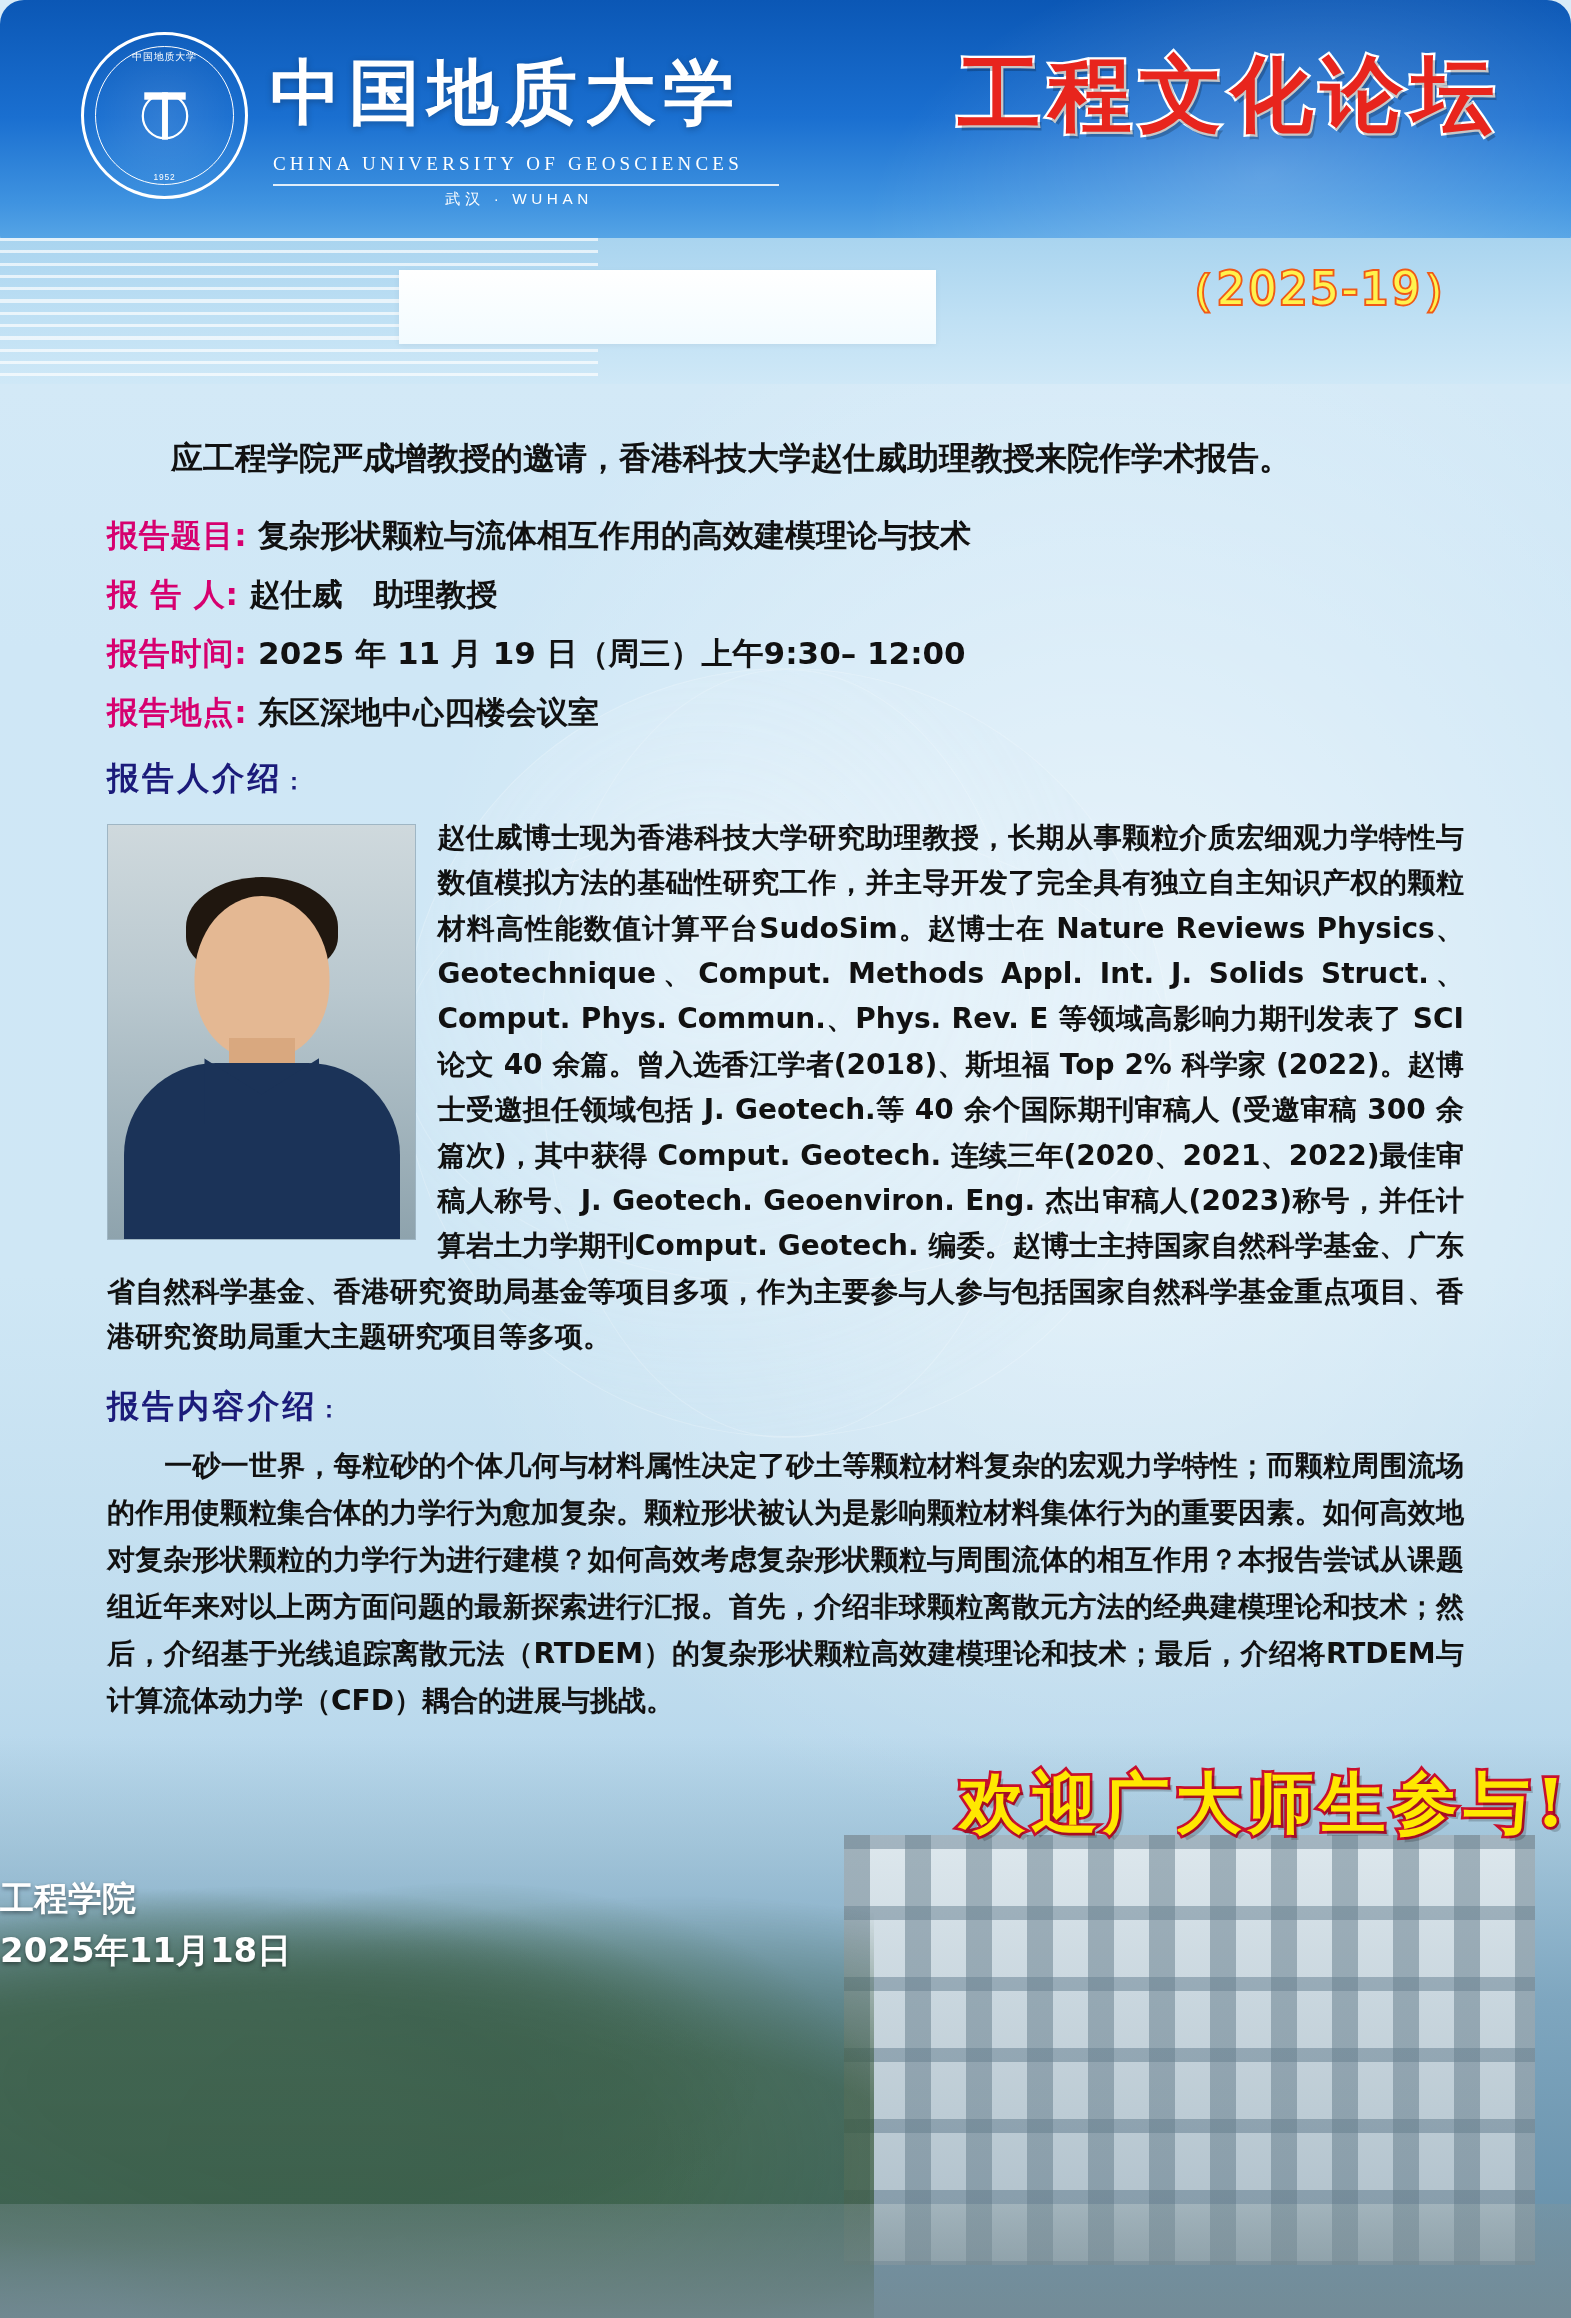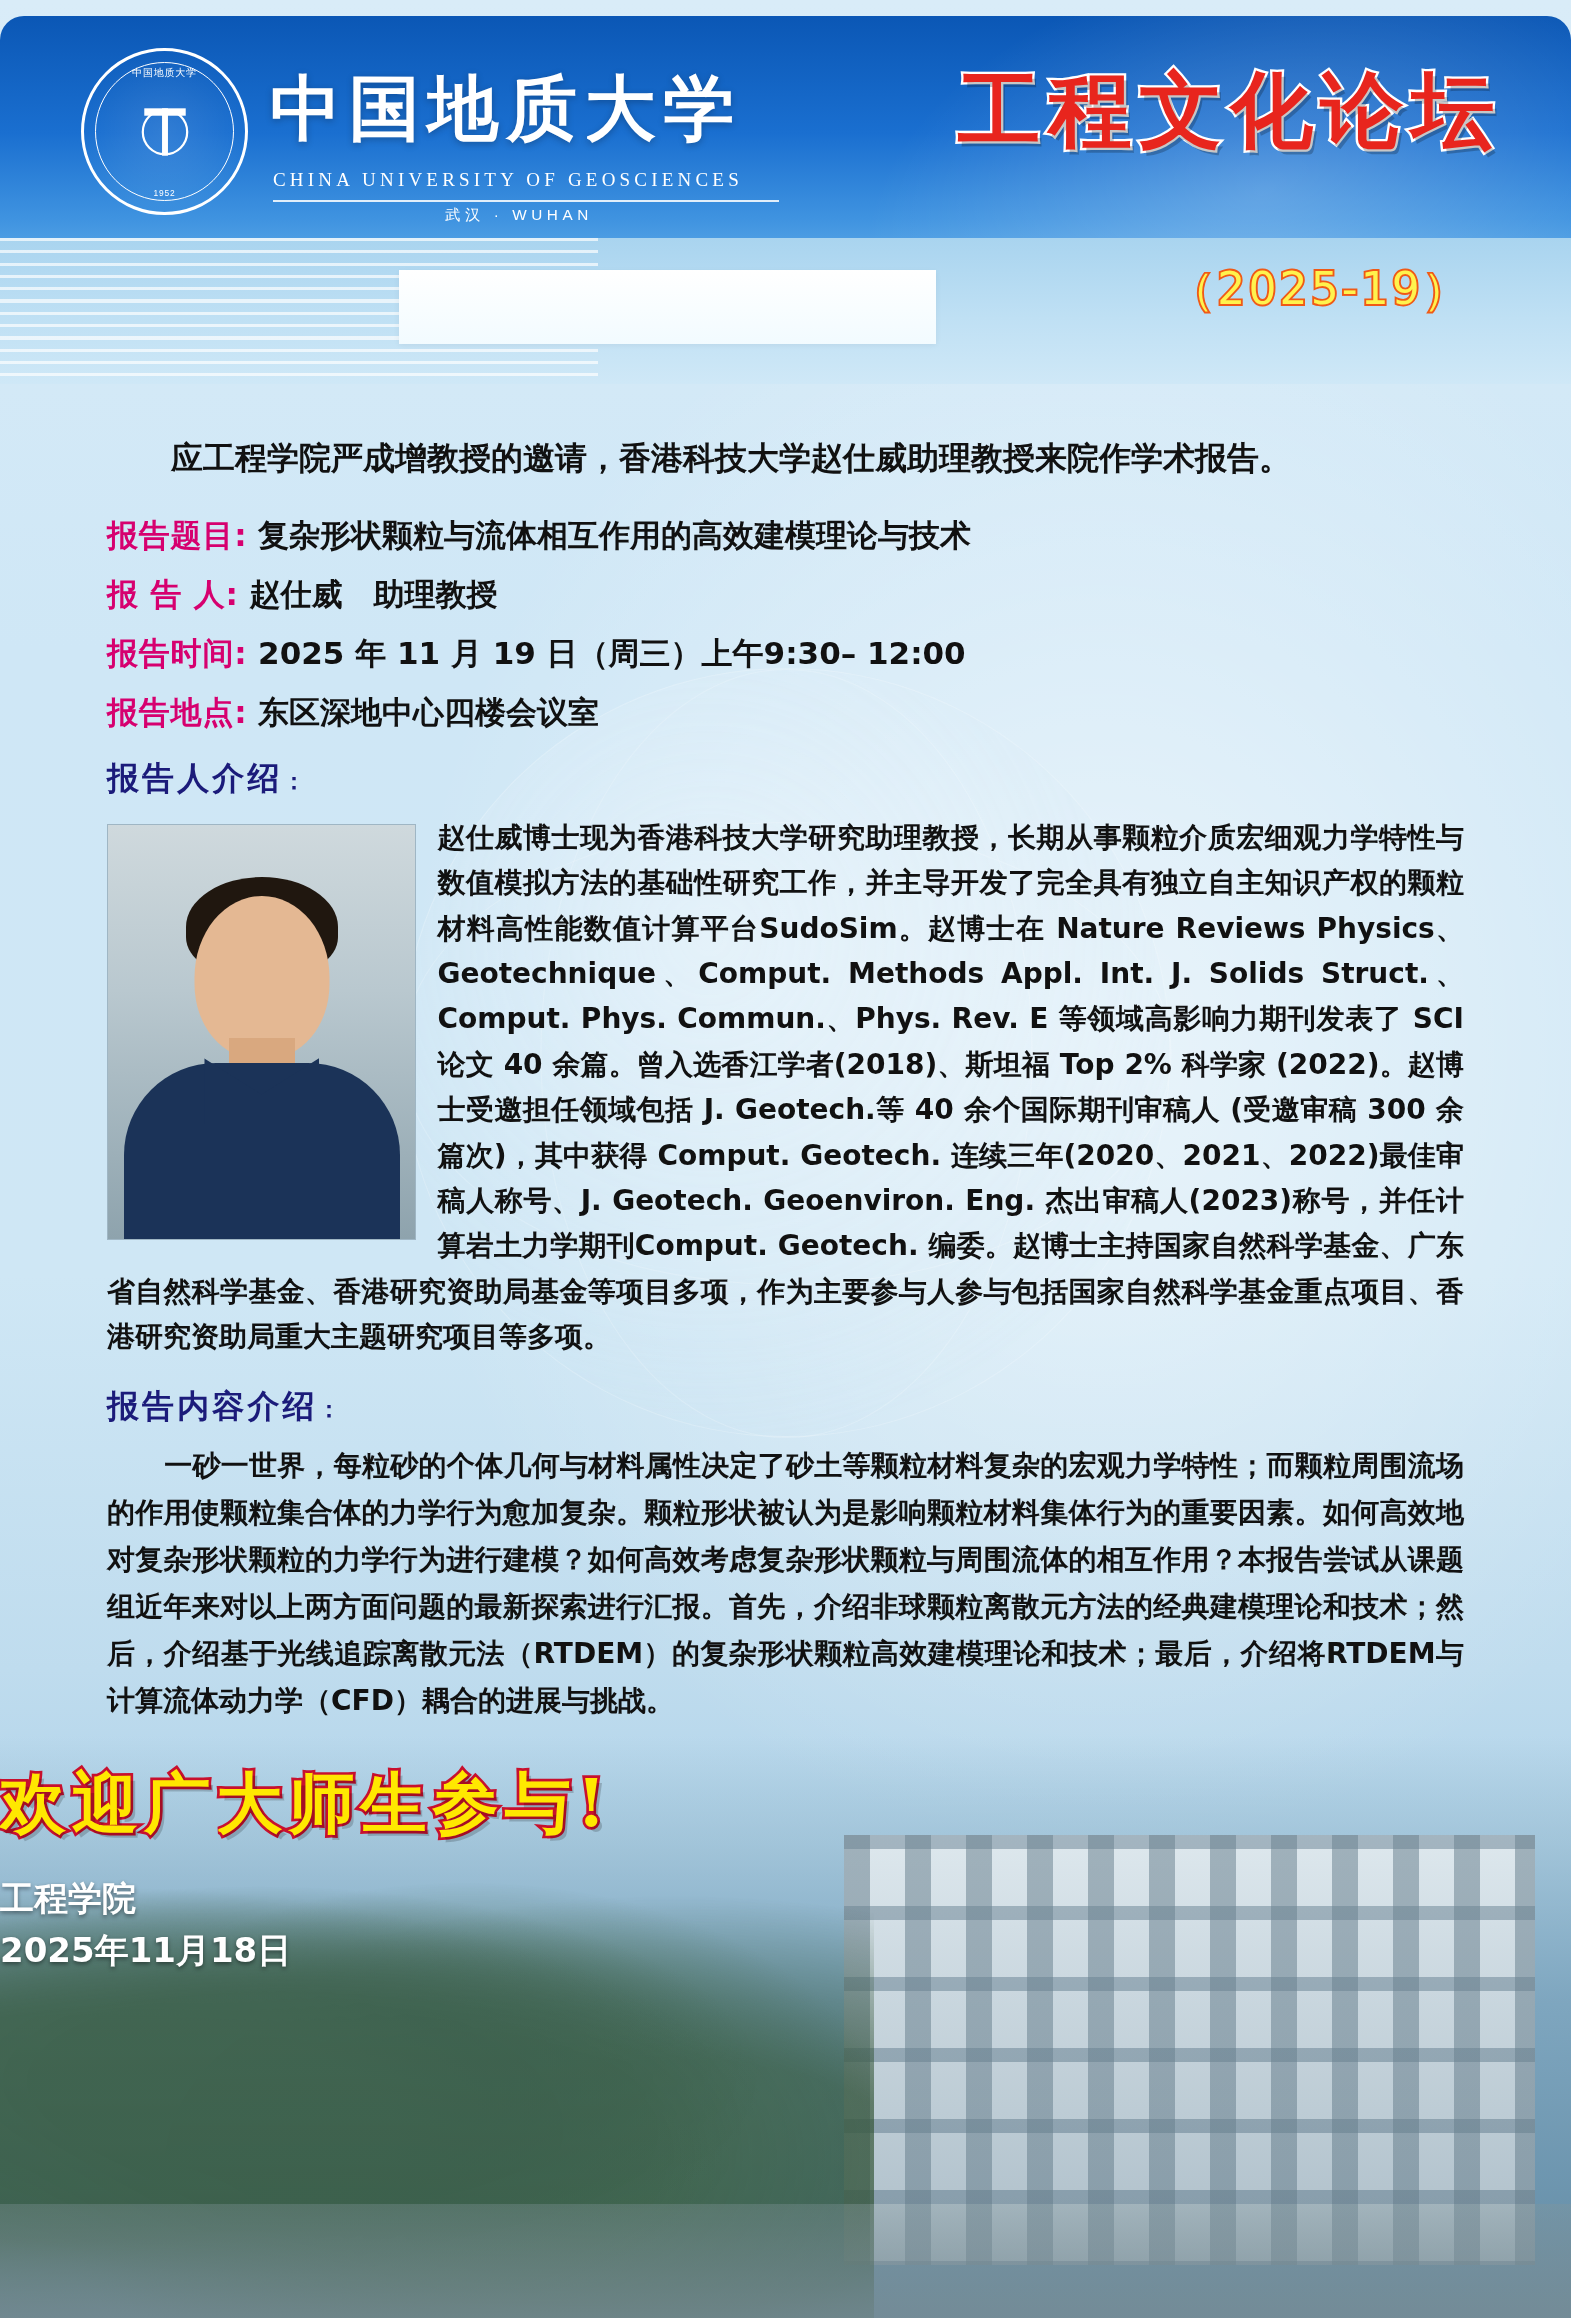--- a/index.html
+++ b/index.html
@@ -26,21 +26,21 @@
     opacity:.6;
   }
   .globe:before,.globe:after{
     content:"";position:absolute;border-radius:50%;border:0.8px solid rgba(255,255,255,.32);
   }
   .globe:before{left:18%;top:0;width:64%;height:100%;}
   .globe:after{left:0;top:20%;width:100%;height:60%;}
 
   
   .header{
-    position:absolute;left:0;top:16px;width:1571px;height:260px;
+    position:absolute;left:0;top:0;width:1571px;height:260px;
     background:linear-gradient(180deg,#0b57b5 0%, #1a6fd0 45%, #3f93e0 78%, #63afe9 100%);
     overflow:hidden;
     border-radius:24px;
   }
   .header .sheen{
     position:absolute;right:-153px;top:-92px;width:921px;height:537px;
     background:radial-gradient(ellipse at center, rgba(255,255,255,.22), rgba(255,255,255,0) 62%);
     transform:rotate(-12deg);
   }
   .logo{
@@ -201,21 +201,21 @@
   .p-collar{
     position:absolute;left:50%;bottom:115px;transform:translateX(-50%);
     width:115px;height:66px;background:#1b3358;clip-path:polygon(0 0,50% 55%,100% 0,100% 100%,0 100%);
   }
   .abs{
     margin:12.3px 107px 0 107px;font-size:28px;line-height:1.68;color:#111;font-weight:bold;text-align:justify;
     font-family:"DejaVu Sans","Liberation Sans",sans-serif;
   }
   .abs .ind{display:inline-block;width:57px;}
   .welcome{
-    margin:35px 0 0 0;text-align:left;
+    margin:35px 0 0 0;text-align:right;
     font-size:66px;font-weight:bold;letter-spacing:6.1px;
     color:#ffe800;
     -webkit-text-stroke:5.4px #c8102e;
     paint-order:stroke fill;
     font-family:"DejaVu Serif","Liberation Serif",serif;
     text-shadow:4.6px 5.4px 0 rgba(0,0,0,.18);
   }
   .signature{
     margin-top:23px;padding-right:130px;color:#ffffff;
     font-size:34px;font-weight:bold;line-height:1.55;

